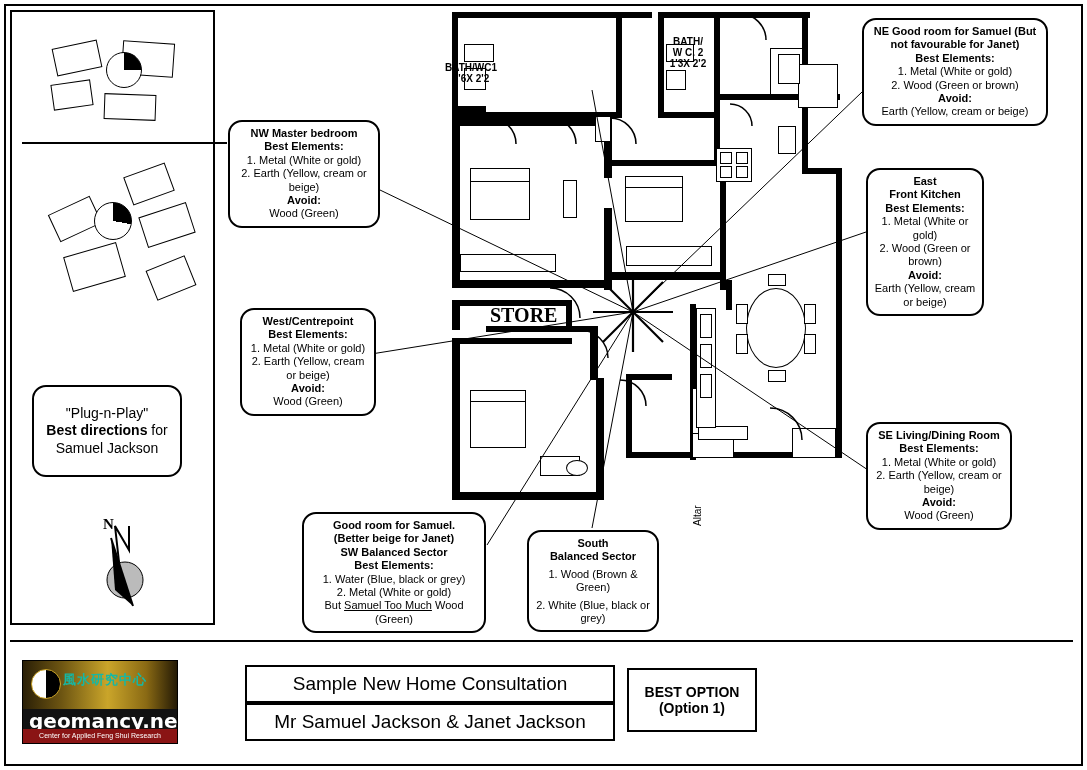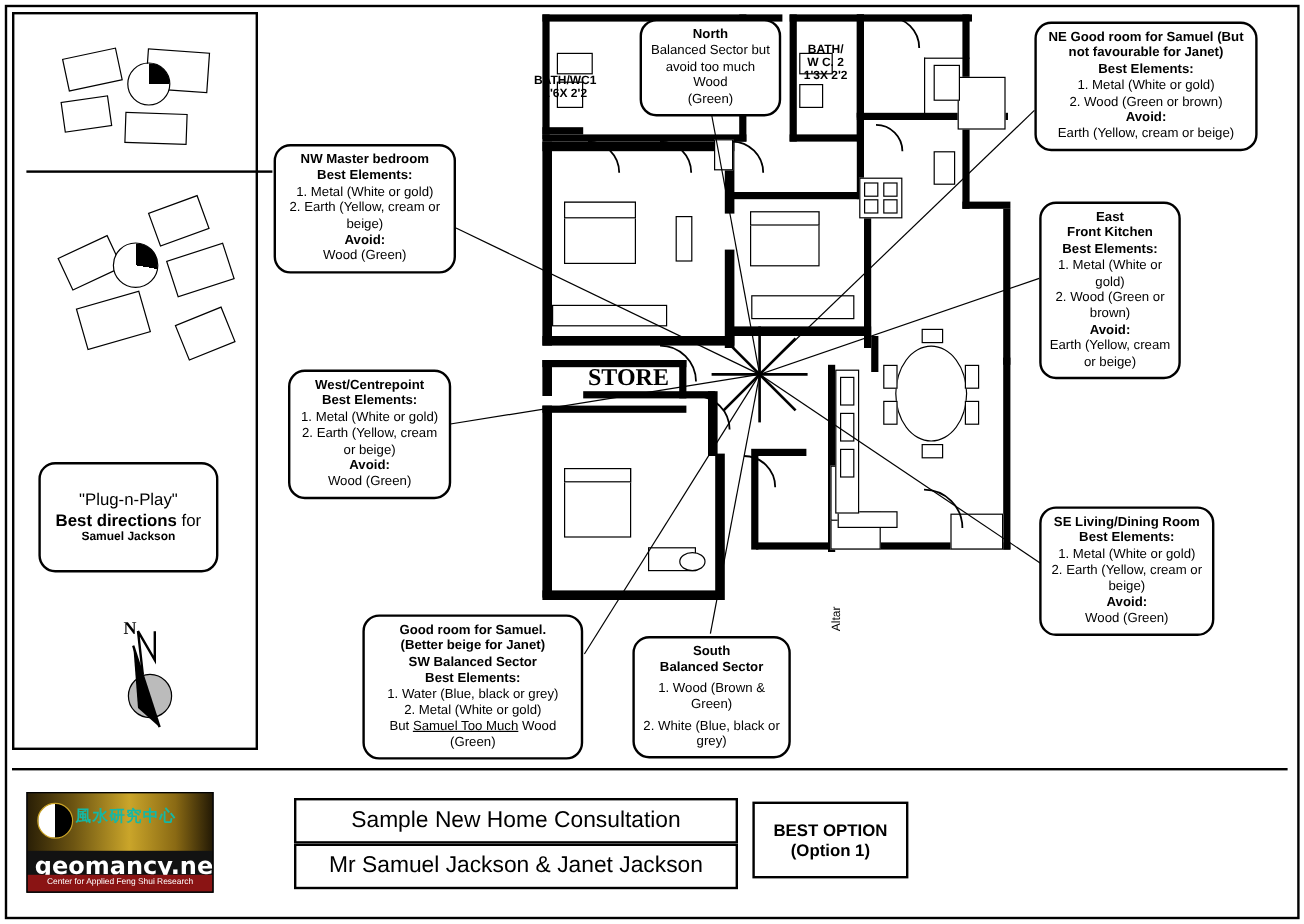--- a/index.html
+++ b/index.html
@@ -74,21 +74,21 @@
       <div style="position:absolute;left:72px;top:58px;width:36px;height:36px;border:1.5px solid #000;border-radius:50%;background:
           conic-gradient(#000 0deg 100deg, #fff 100deg 360deg);"></div>
     </div>
   </div>
 
   <div class="callout" id="legend-box" style="left:32px;top:385px;width:150px;height:92px;display:flex;flex-direction:column;align-items:center;justify-content:center;">
     <div style="font-size:14px;">"Plug-n-Play"</div>
     <div style="font-size:14px;">
       <b>Best directions</b><span> for</span>
     </div>
-    <div style="font-size:10px;font-weight:bold;">Samuel Jackson</div>
+    <div style="font-size:14px;font-weight:normal;">Samuel Jackson</div>
   </div>
 
   <div id="compass">
     <svg width="90" height="95" viewBox="0 0 90 95">
       <circle cx="40" cy="60" r="18" fill="#bbb" stroke="#000" stroke-width="1"></circle>
       <path d="M34 42 L30 6 L44 30 L44 6" stroke="#000" stroke-width="2" fill="none"></path>
       <path d="M26 18 L48 86 L30 70 Z" fill="#000"></path>
       <path d="M26 18 L48 86" stroke="#000" stroke-width="2" fill="none"></path>
     </svg>
     <div style="position:absolute;left:18px;top:-4px;font-size:15px;font-weight:bold;font-family:'Liberation Serif',serif;">N</div>
@@ -239,26 +239,20 @@
 
   <div class="callout" style="left:228px;top:120px;width:152px;">
     <div class="ttl">NW Master bedroom</div>
     <div class="ttl">Best Elements:</div>
     <div>1. Metal (White or gold)</div>
     <div>2. Earth (Yellow, cream or beige)</div>
     <div class="ttl">Avoid:</div>
     <div>Wood (Green)</div>
   </div>
 
-  <div class="callout" style="left:533px;top:16px;width:118px;">
-    <div class="ttl">North</div>
-    <div>Balanced Sector but</div>
-    <div>avoid too much Wood</div>
-    <div>(Green)</div>
-  </div>
 
   <div class="callout" style="left:862px;top:18px;width:186px;">
     <div class="ttl">NE Good room for Samuel (But</div>
     <div class="ttl">not favourable for Janet)</div>
     <div class="ttl">Best Elements:</div>
     <div>1. Metal (White or gold)</div>
     <div>2. Wood (Green or brown)</div>
     <div class="ttl">Avoid:</div>
     <div>Earth (Yellow, cream or beige)</div>
   </div>

